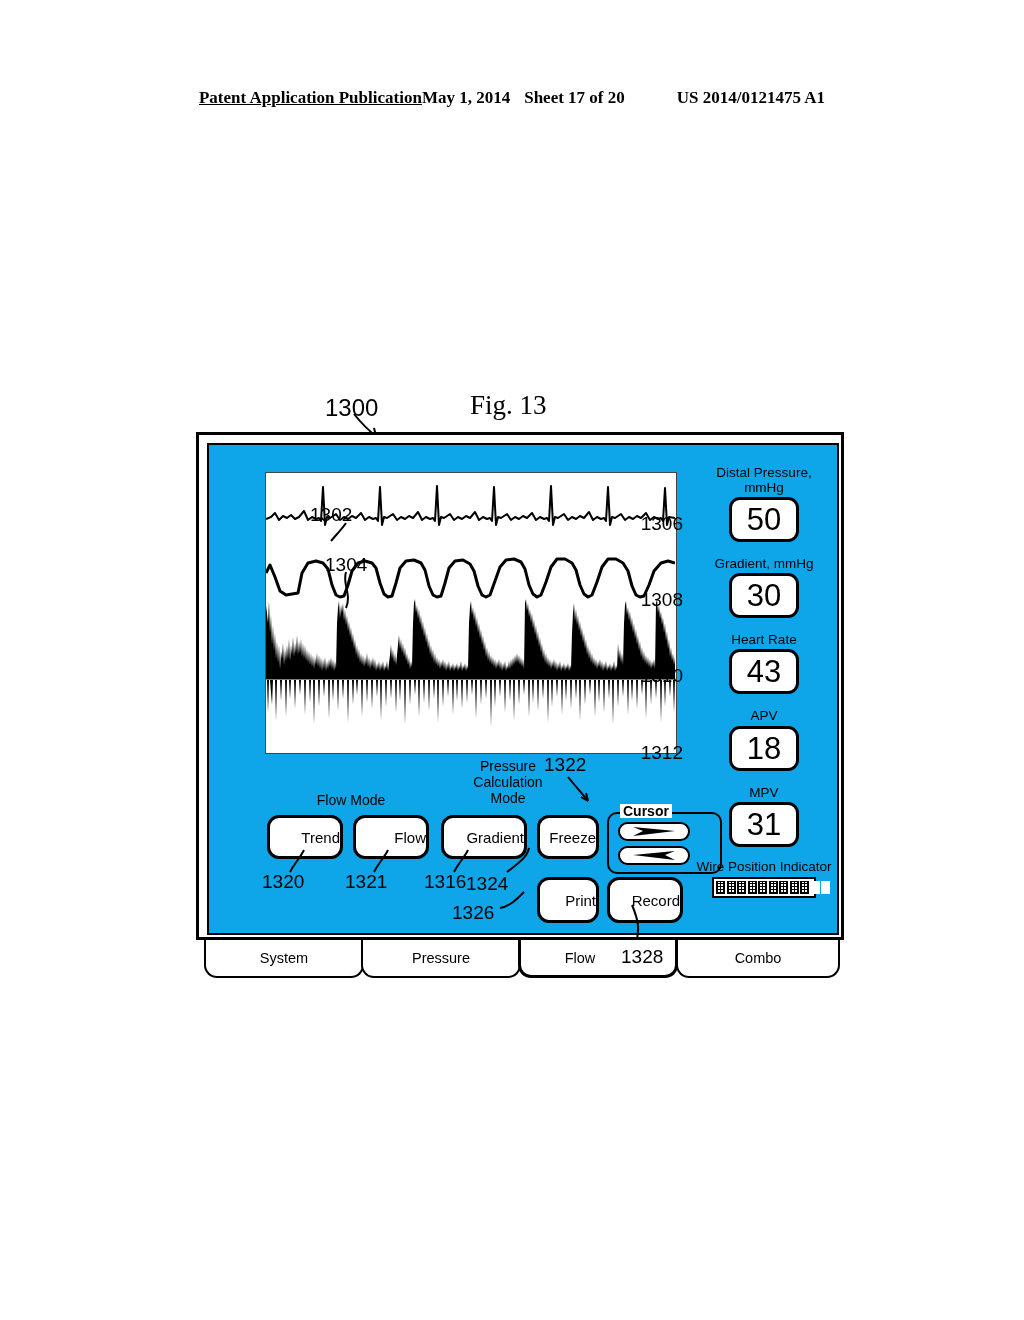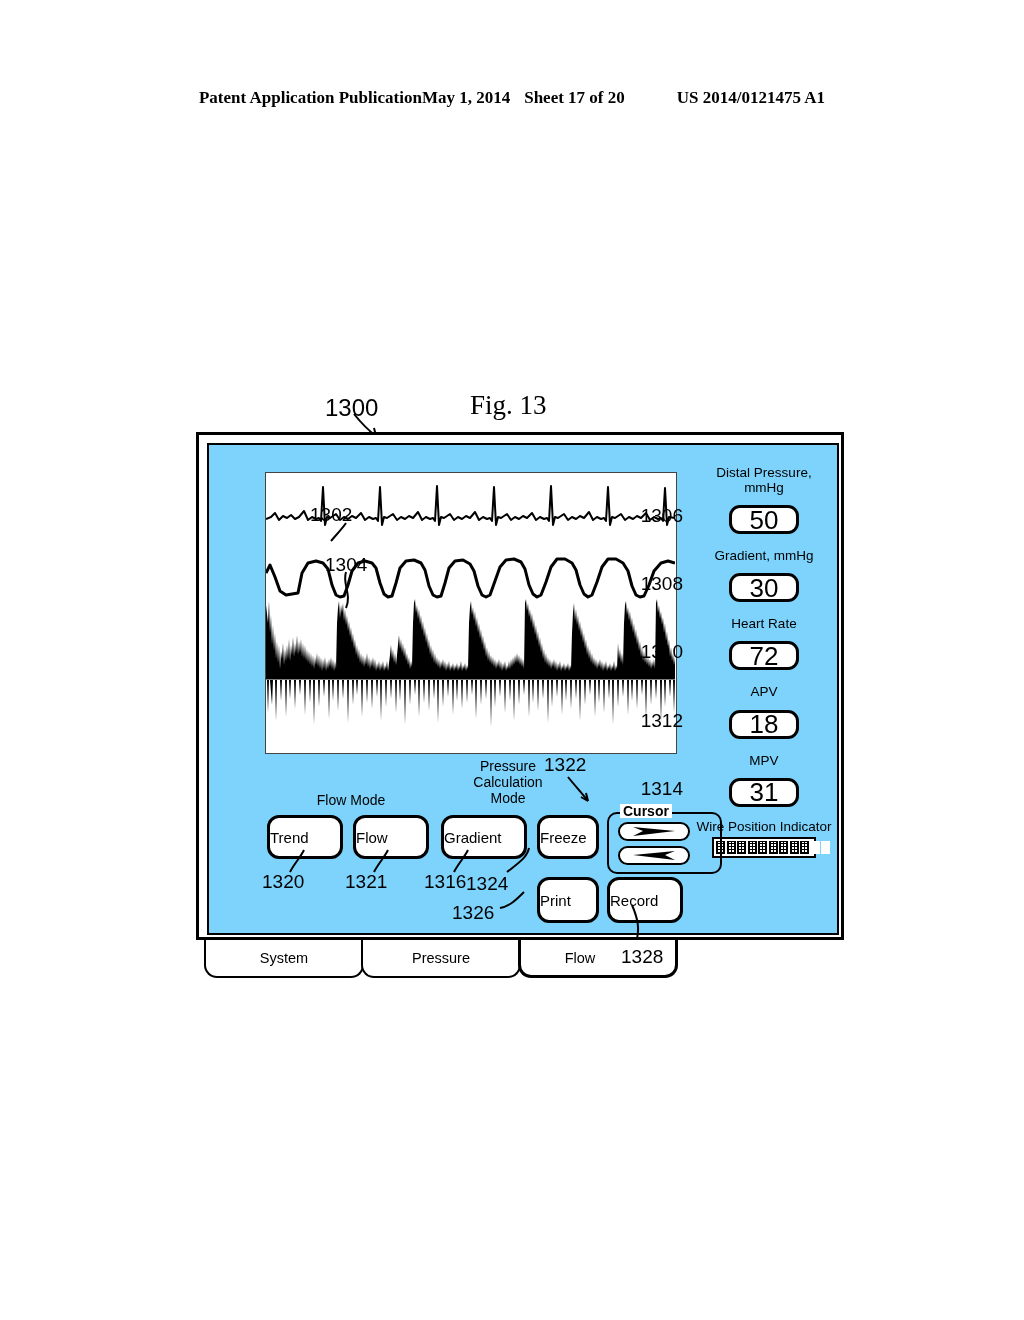--- a/index.html
+++ b/index.html
@@ -13,21 +13,21 @@
   }
 
   
   .pat-header{
     position:absolute; top:88px; left:0; width:1024px;
     font-family:"Liberation Serif", serif;
     font-weight:bold; font-size:17px;
     display:flex; justify-content:center; align-items:baseline;
     white-space:nowrap;
   }
-  .pat-header .h-pub{}
+  .pat-header .h-pub{text-decoration:underline;}
   .pat-header .h-date{margin-right:14px;text-align:center;}
   .pat-header .h-sheet{margin-right:52px;}
 
   
   .fig-title{
     position:absolute; left:470px; top:390px;
     font-family:"Liberation Serif", serif;
     font-size:27px;
   }
   .ref-1300{
@@ -42,21 +42,21 @@
     width:648px; height:508px;
     border:3px solid #000;
     background:#fff;
     box-sizing:border-box;
   }
   .device-inner{
     position:absolute; left:8px; top:8px;
     width:632px; height:492px;
     border:2px solid #000;
     box-sizing:border-box;
-    background:#7dd3fc;
+    background:#0ea5e9;
   }
 
   
   .wave-panel{
     position:absolute; left:56px; top:27px;
     width:412px; height:282px;
     border:1.5px solid #444;
     box-sizing:border-box;
     background:#fff;
     overflow:hidden;
@@ -71,25 +71,25 @@
 
   
   .readouts{
     position:absolute; left:480px; top:20px; width:150px;
   }
   .ro-group{ position:relative; text-align:center; }
   .ro-label{
     font-size:13.5px; line-height:1.12; white-space:pre-line;
   }
   .ro-box{
-    margin:10px auto 0 auto;
-    width:70px;height:29px;
+    margin:2px auto 0 auto;
+    width:70px;height:45px;
     border:3px solid #000;border-radius:11px;
     display:flex;align-items:center;justify-content:center;
-    font-size:26px;line-height:1;
+    font-size:31px;line-height:1;
     background:#fff;
     box-sizing:border-box;
   }
   .ro-num{
     position:absolute; font-size:19px; line-height:1;
     right:100%; margin-right:6px; bottom:9px; white-space:nowrap;
   }
 
   
   .wpi{ margin-top:12px; text-align:center;}
@@ -121,21 +121,21 @@
     position:absolute; text-align:center; font-size:14px; line-height:1.15;
     white-space:pre-line;
   }
   .lbl-flowmode{left:58px;top:32px;width:168px;}
   .lbl-presscalc{left:240px;top:-2px;width:118px;}
 
   .btn{
     position:absolute;
     border:3px solid #000;border-radius:12px;
     background:#fff;
-    display:flex;align-items:center;justify-content:flex-start;
+    display:flex;align-items:center;justify-content:flex-end;
     font-size:15px; box-sizing:border-box;
   }
   .btn-trend  {left:58px; top:55px; width:76px;height:44px;}
   .btn-flow   {left:144px;top:55px; width:76px;height:44px;}
   .btn-gradient{left:232px;top:55px;width:86px;height:44px;}
   .btn-freeze {left:328px;top:55px; width:62px;height:44px;}
   .btn-print  {left:328px;top:117px;width:62px;height:46px;}
   .btn-record {left:398px;top:117px;width:76px;height:46px;}
 
   
@@ -361,21 +361,21 @@
         <div class="ro-num">1308</div>
         <div class="ro-box">
           <span>30</span>
         </div>
       </div>
 
       <div class="ro-group" style="margin-bottom:14px;">
         <div class="ro-label">Heart Rate</div>
         <div class="ro-num">1310</div>
         <div class="ro-box">
-          <span>72</span>
+          <span>43</span>
         </div>
       </div>
 
       <div class="ro-group" style="margin-bottom:14px;">
         <div class="ro-label">APV</div>
         <div class="ro-num">1312</div>
         <div class="ro-box">
           <span>18</span>
         </div>
       </div>
@@ -494,17 +494,20 @@
 <div class="tabs">
   <div class="tab tab-system">
     <span>System</span>
     </div>
   <div class="tab tab-pressure">
     <span>Pressure</span>
     </div>
   <div class="tab tab-flow">
     <span style="margin-right:36px;">Flow</span>
     </div>
+  <div class="tab tab-combo">
+    <span>Combo</span>
+    </div>
 </div>
 <div class="r1328">1328</div>
 <svg class="lead" style="left:630px;top:905px;" width="24" height="40">
   <path d="M2,0 C8,14 10,24 6,38"></path>
 </svg>
 
 </body></html>

